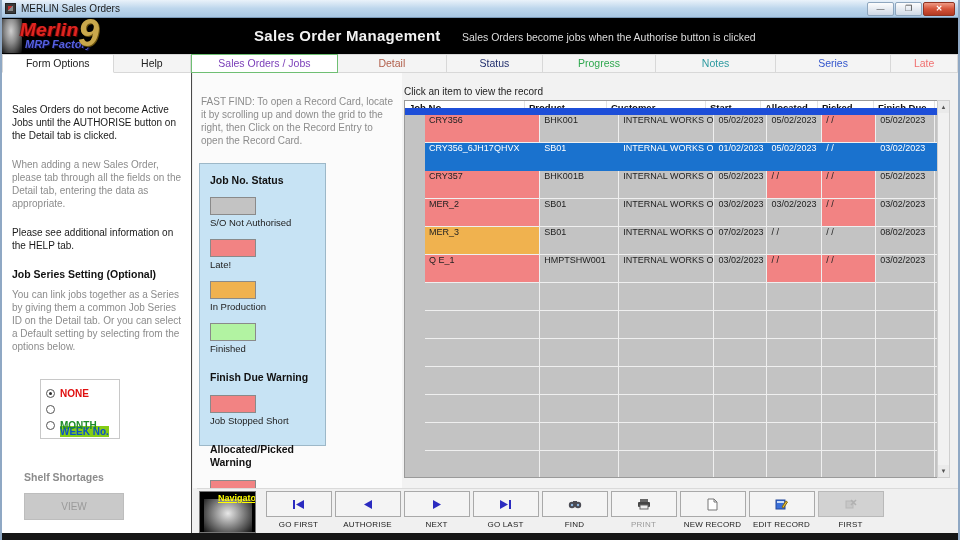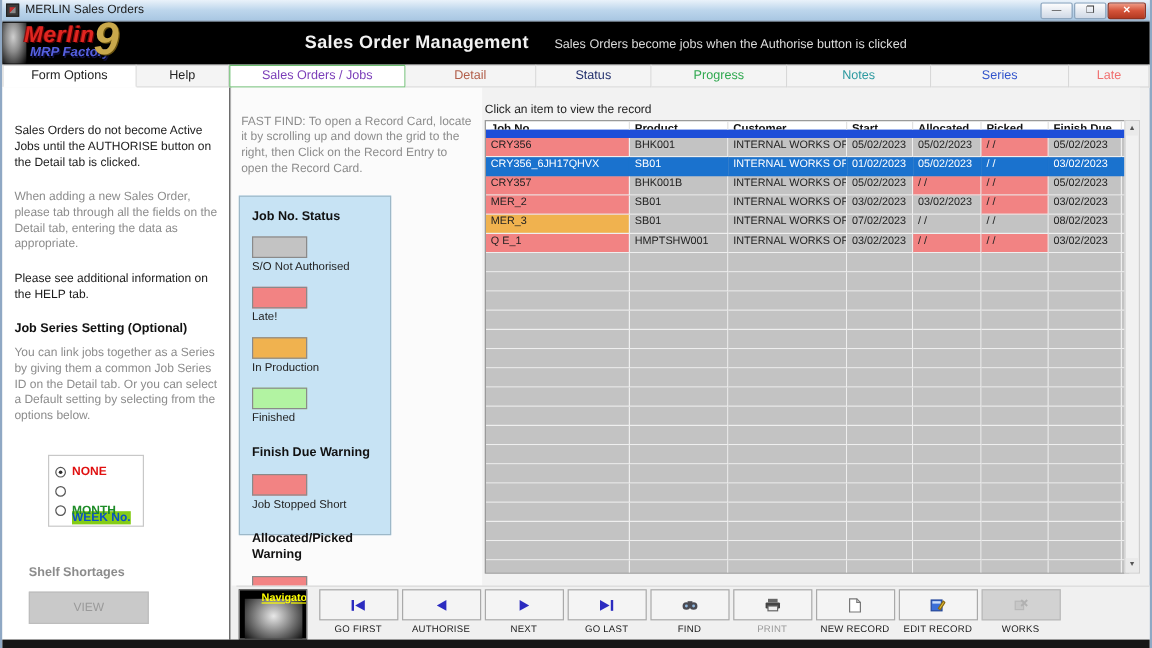--- a/index.html
+++ b/index.html
@@ -81,21 +81,21 @@
   .swatch-label { font-size:9.5px; color:#222; margin-top:2px; }
 
   
   .gridpanel { position:absolute; left:400px; top:73px; right:8px; bottom:52px; background:#F2F2F2; }
   .grid-caption { position:absolute; top:13px; left:2px; font-size:10px; color:#222; }
   .grid { position:absolute; top:27px; left:2px; width:537px; bottom:10px;
     background:#C3C3C3; border:1px solid #9A9A9A; overflow:hidden; }
   .grid-header { display:flex; height:14px; background:#FFF; border-bottom:7px solid #1d4ed8; }
   .gh-cell { font-size:9.5px; font-weight:bold; color:#111; padding:1px 0 0 4px;
     border-right:1px solid #E2E2E2; white-space:nowrap; overflow:hidden; }
-  .row { display:flex; height:16px; }
+  .row { display:flex; height:28px;margin-left:20px; }
   .cell { font-size:9px; line-height:11px; color:#222; padding-left:4px;
     border-right:1px solid #EFEFEF; border-bottom:1px solid #EFEFEF;
     white-space:nowrap; overflow:hidden; }
   .cell.bg-gray { background:#C3C3C3; }
   .cell.bg-red { background:#F28383; }
   .cell.bg-orange { background:#F0B24F; }
   .grid .row.selected .cell { background:#1A72CE; color:#FFF; border-color:#1A72CE; }
   .vscroll { position:absolute; top:27px; right:0; width:13px; bottom:10px;
     background:#F1F1F1; border:1px solid #CFCFCF; }
   .vscroll .arr { position:absolute; left:0; right:0; height:12px; text-align:center;
@@ -622,19 +622,19 @@
           </div>
           <div class="nav-btn-label">EDIT RECORD</div>
         </div>
         <div class="nav-btn box-disabled">
           <div class="nav-btn-box">
             <svg width="12" height="12">
               <rect x="1" y="3" width="7" height="7" fill="#BBB" stroke="#999"></rect>
               <path d="M6 2 L11 7 M11 2 L6 7" stroke="#8A8A8A" stroke-width="1.6"></path>
             </svg>
           </div>
-          <div class="nav-btn-label">WORKS</div>
+          <div class="nav-btn-label">FIRST</div>
         </div>
       </div>
   </div>
 
   <div class="bottom-strip"></div>
 </div>
 
 </body></html>

